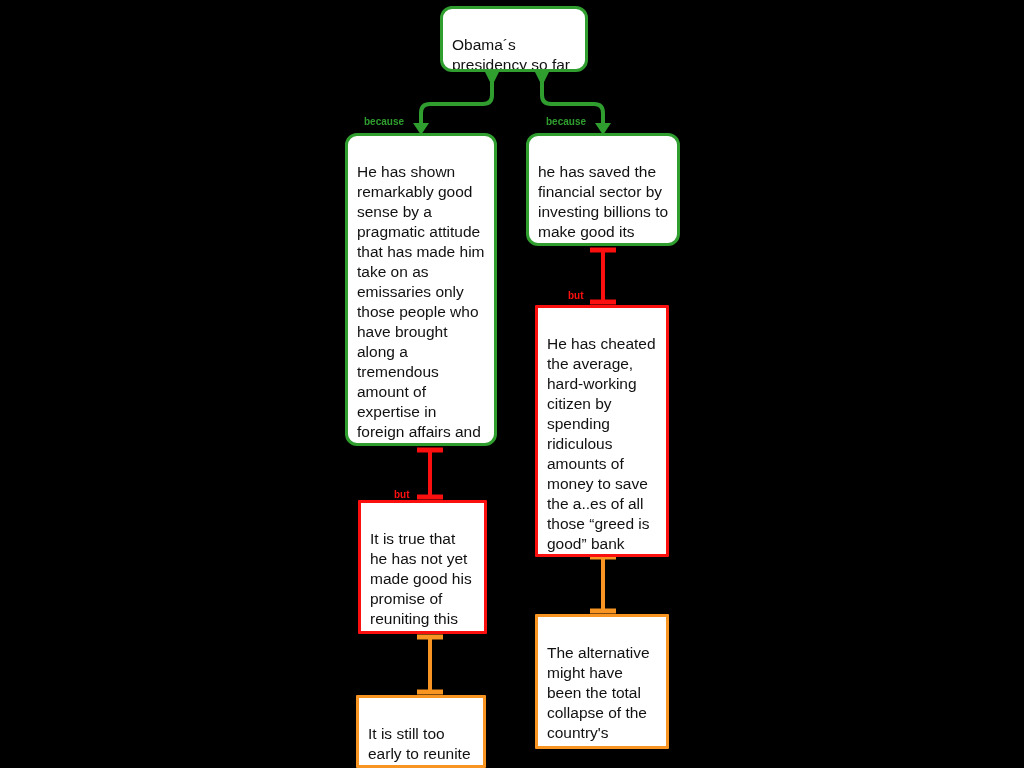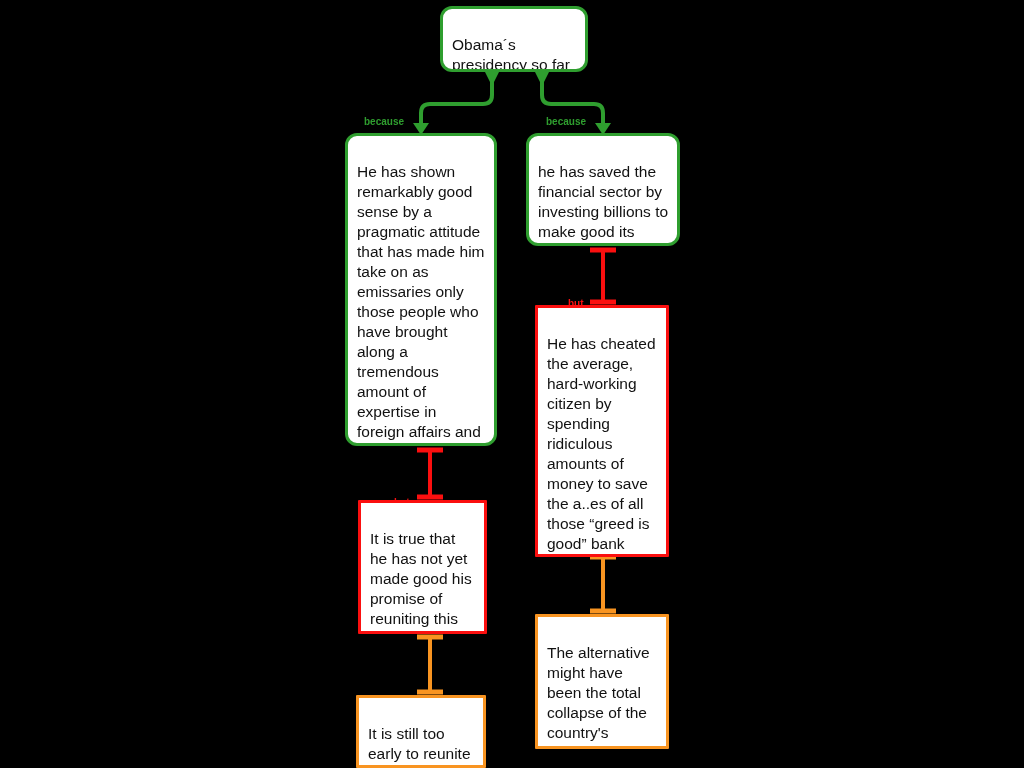--- a/index.html
+++ b/index.html
@@ -56,21 +56,21 @@
   }
   .edge-label {
     position: absolute;
     font-size: 10px;
     font-weight: bold;
     letter-spacing: 0px;
     line-height: 10px;
     white-space: nowrap;
   }
   .edge-label.green  { color: #2f9e2f; }
-  .edge-label.red    { color: #fb0f0f; margin-top: 8px; }
+  .edge-label.red    { color: #fb0f0f; }
   .edge-label.orange { color: #f89421; margin-top: 20px; }
 </style>
 </head>
 <body style="background: rgb(0, 0, 0);">
 
 <div id="canvas">
 
   <svg class="links" viewBox="0 0 1024 768" width="1024" height="768">
 
     <g>

